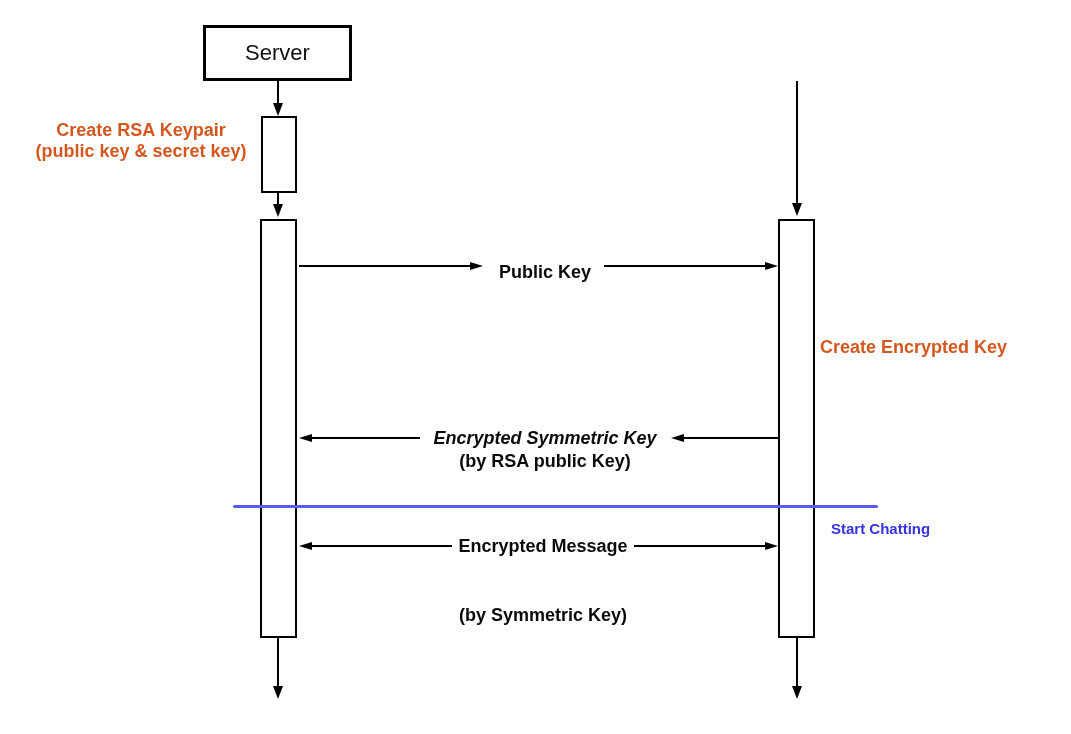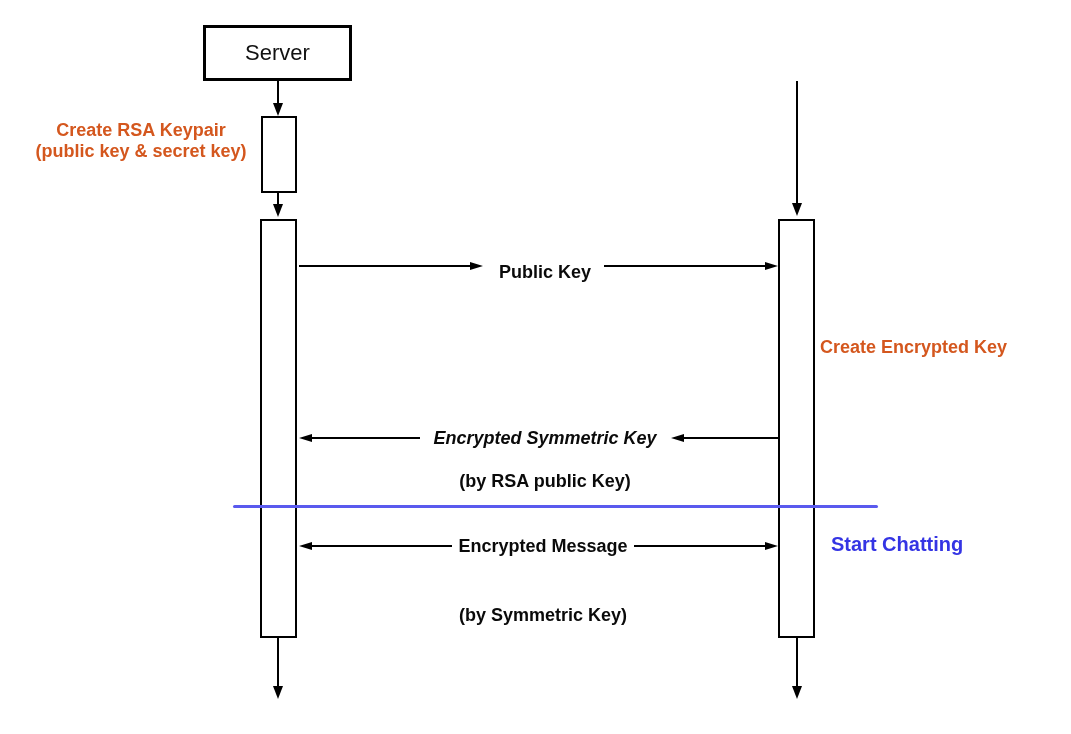--- a/index.html
+++ b/index.html
@@ -41,21 +41,21 @@
     font-size:18px;font-weight:bold;color:#0a0a0a;
     text-align:center;white-space:nowrap;line-height:20px;
   }
   .note-orange{
     color:var(--annotation-orange);
     font-size:18px;font-weight:bold;
     text-align:center;white-space:nowrap;line-height:21px;
   }
   .note-blue{
     color:var(--chat-blue-text);
-    font-size:20px;font-weight:bold;white-space:nowrap;margin-top:13px;
+    font-size:15px;font-weight:bold;white-space:nowrap;
   }
   .divider{height:3px;background:var(--divider-blue);border-radius:2px;}
 </style>
 </head>
 <body>
 
 <div id="stage">
 
   <div class="abs actor-box" style="left:203px;top:25px;width:149px;height:56px;">
     <span>Server</span>
@@ -92,21 +92,21 @@
   </div>
 
   <div class="abs note-orange" style="left:820px;top:337px;">Create Encrypted Key</div>
 
   <div>
     <div class="abs hline" style="left:684px;top:437px;width:94px;"></div>
     <div class="abs ah ah-left" style="left:671px;top:434px;"></div>
     <div class="abs msg-label" style="left:420px;top:428px;width:250px;font-style:italic;">Encrypted Symmetric Key</div>
     <div class="abs hline" style="left:312px;top:437px;width:108px;"></div>
     <div class="abs ah ah-left" style="left:299px;top:434px;"></div>
-    <div class="abs msg-label" style="left:420px;top:451px;width:250px;margin-top:20px;">(by RSA public Key)</div>
+    <div class="abs msg-label" style="left:420px;top:451px;width:250px;">(by RSA public Key)</div>
   </div>
 
   <div class="abs divider" style="left:233px;top:505px;width:645px;"></div>
   <div class="abs note-blue" style="left:831px;top:520px;">Start Chatting</div>
 
   <div>
     <div class="abs ah ah-left" style="left:299px;top:542px;"></div>
     <div class="abs hline" style="left:312px;top:545px;width:140px;"></div>
     <div class="abs msg-label" style="left:452px;top:536px;width:182px;">Encrypted Message</div>
     <div class="abs hline" style="left:634px;top:545px;width:131px;"></div>

